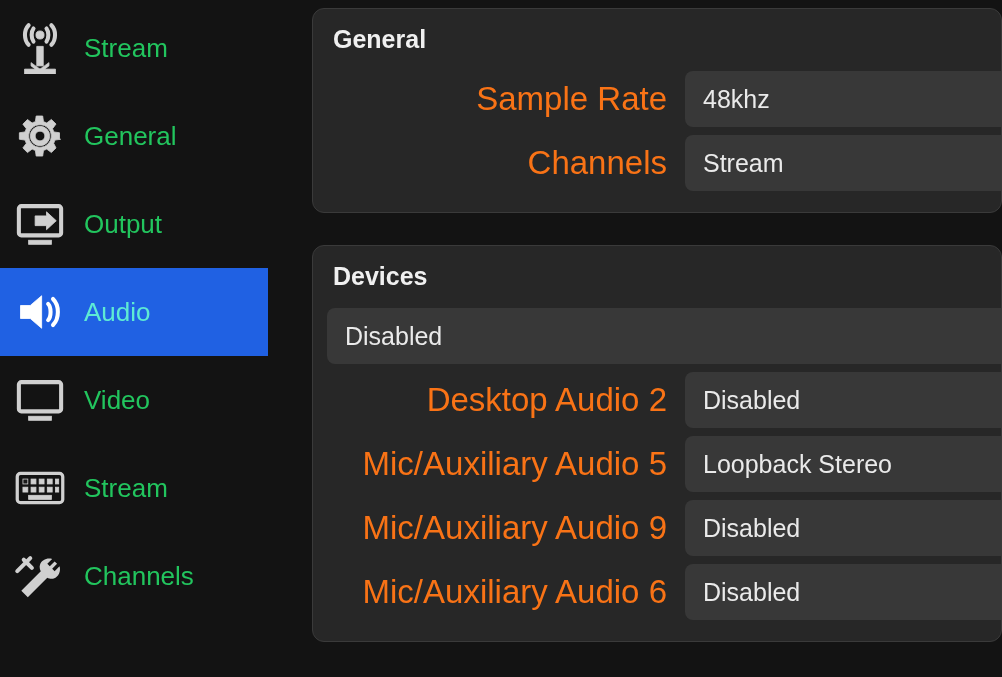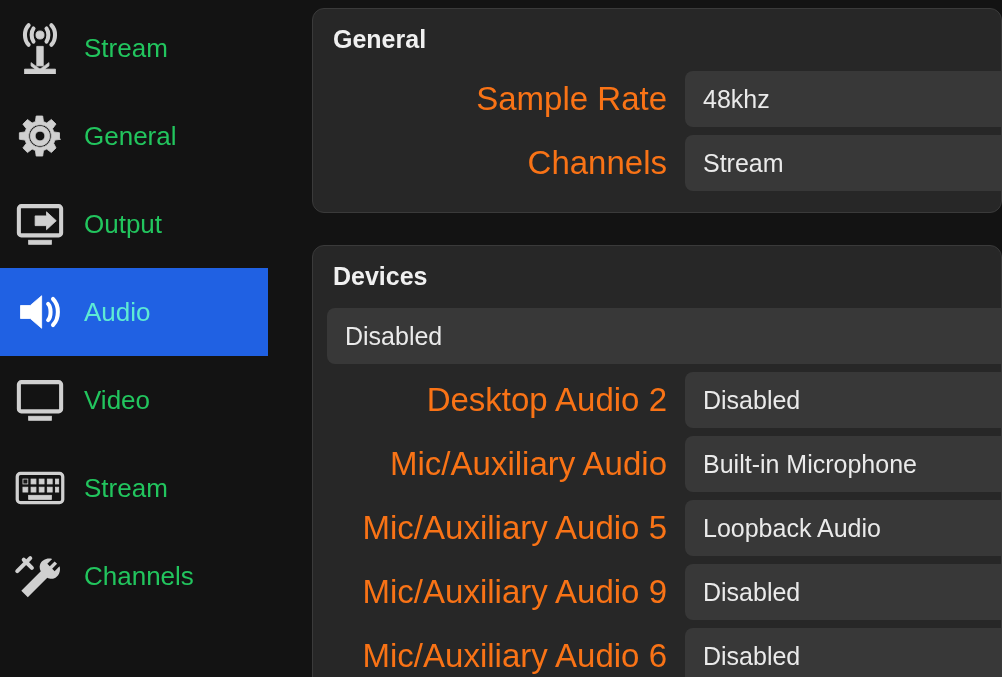--- a/index.html
+++ b/index.html
@@ -226,28 +226,24 @@
 
       <div class="row">
         <div class="row-value">Disabled</div>
       </div>
 
       <div class="row">
         <div class="row-label">Desktop Audio 2</div>
         <div class="row-value">Disabled</div>
       </div>
 
-      <div class="row">
-        <div class="row-label">Mic/Auxiliary Audio</div>
-        <div class="row-value">Built-in Microphone</div>
-      </div>
 
       <div class="row">
         <div class="row-label">Mic/Auxiliary Audio 5</div>
-        <div class="row-value">Loopback Audio</div>
+        <div class="row-value">Loopback Stereo</div>
       </div>
 
       <div class="row">
         <div class="row-label">Mic/Auxiliary Audio 9</div>
         <div class="row-value">Disabled</div>
       </div>
 
       <div class="row">
         <div class="row-label">Mic/Auxiliary Audio 6</div>
         <div class="row-value">Disabled</div>

